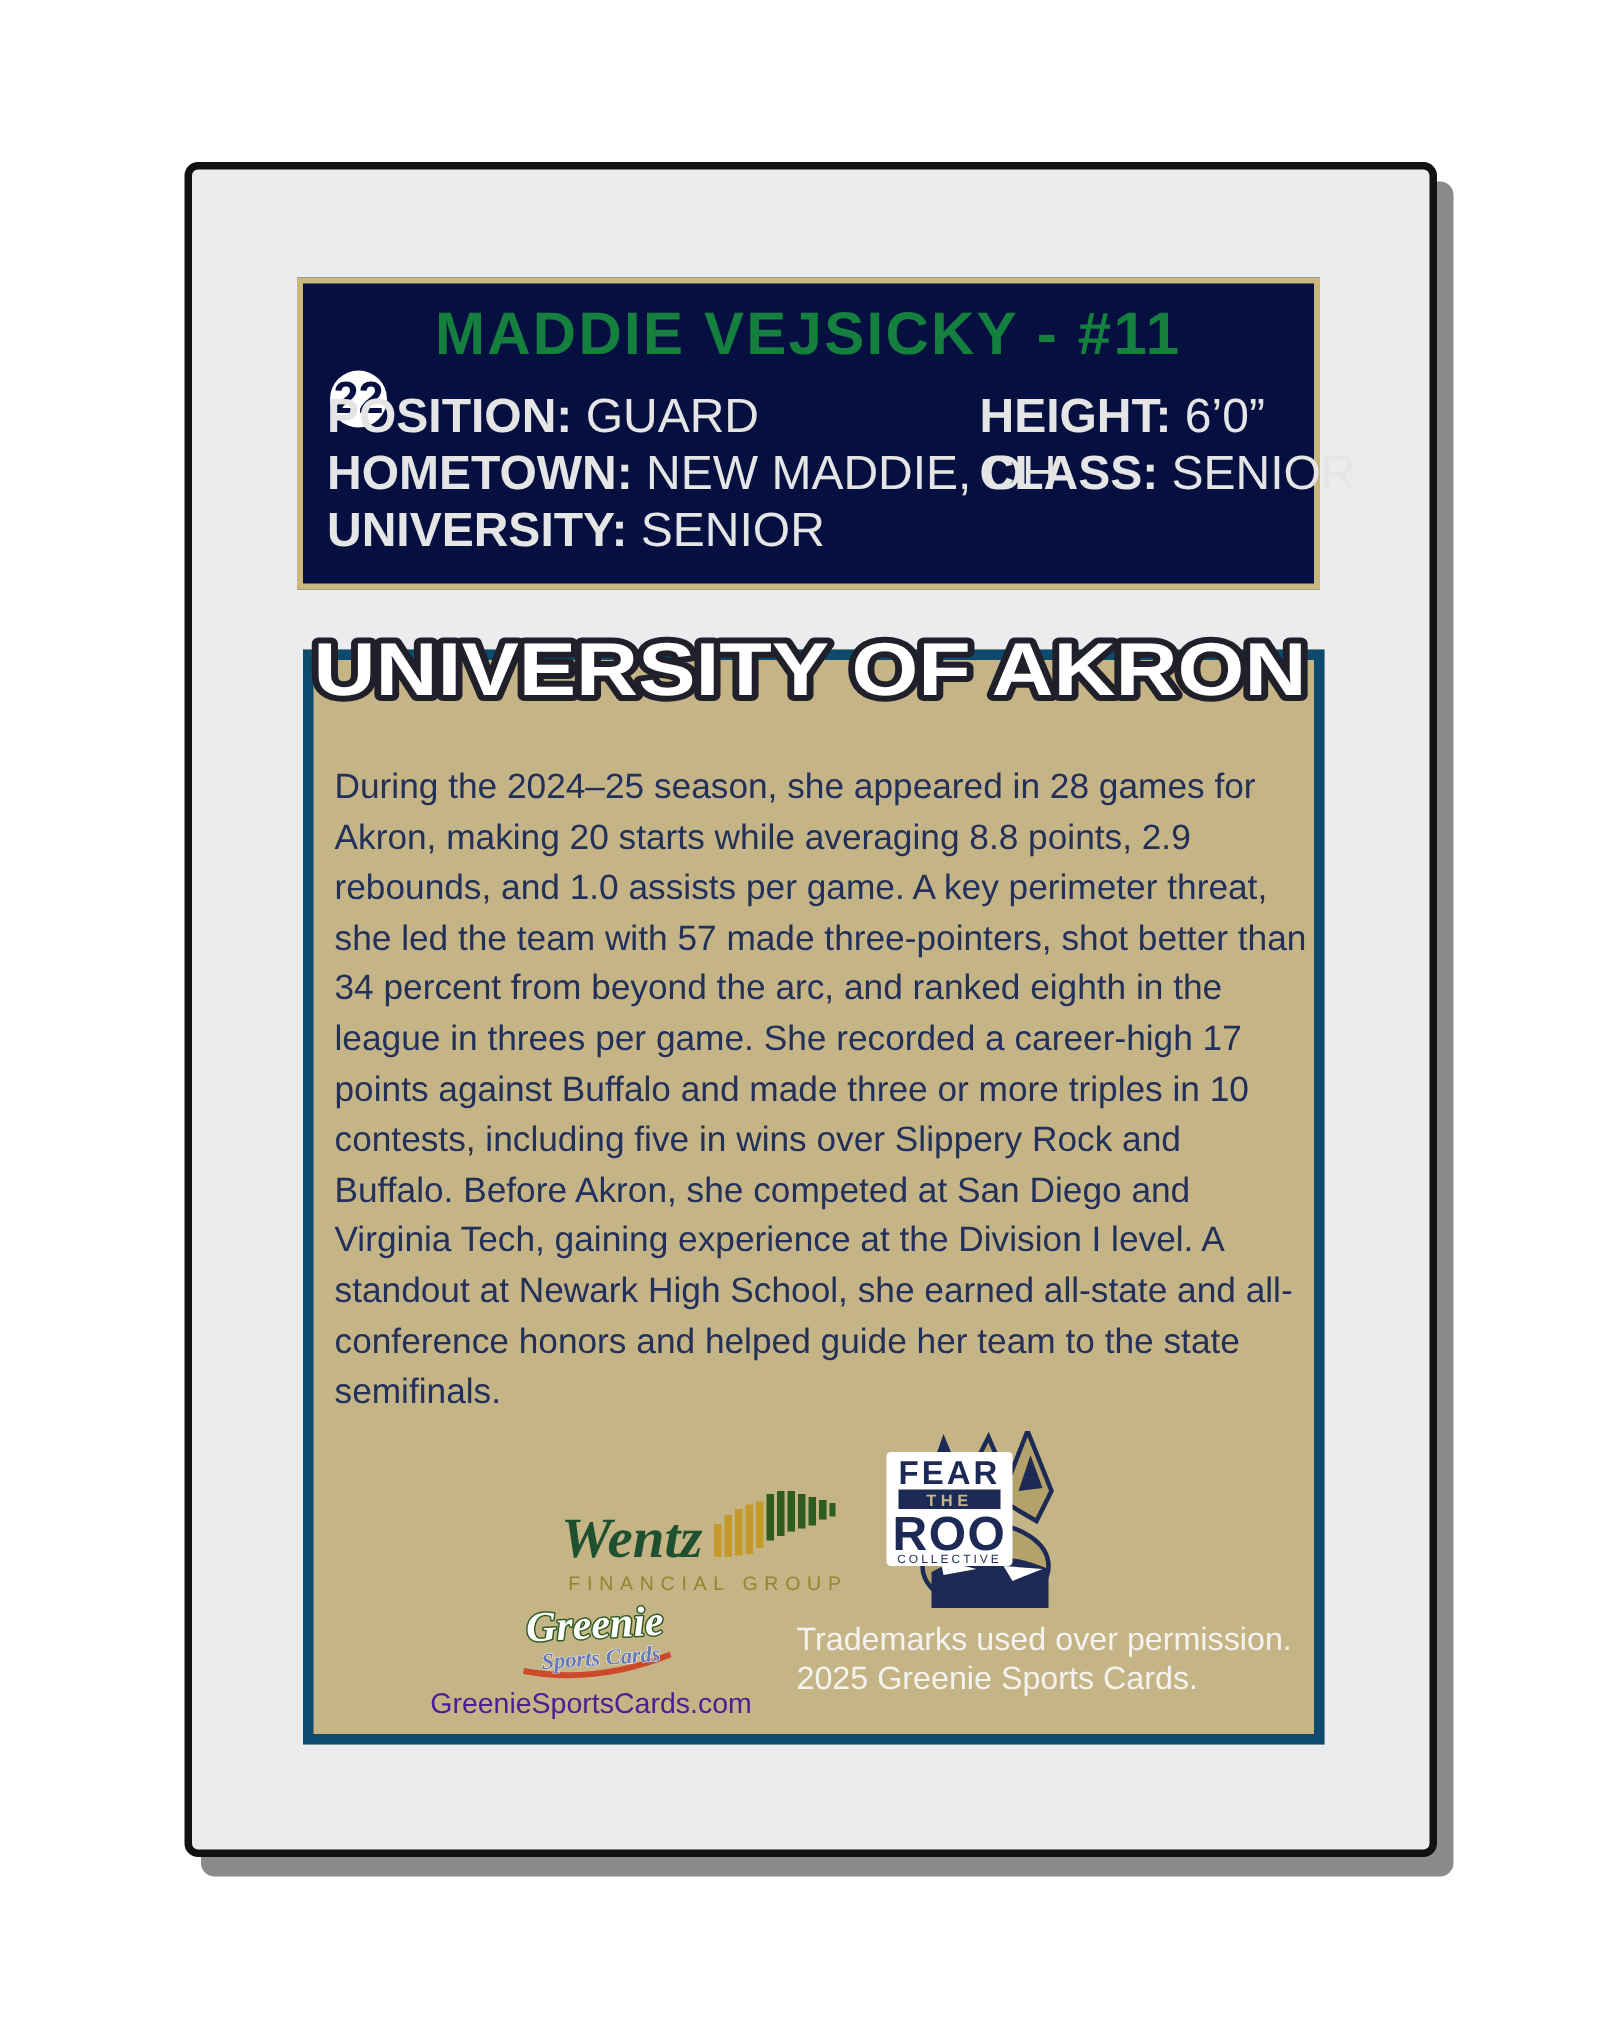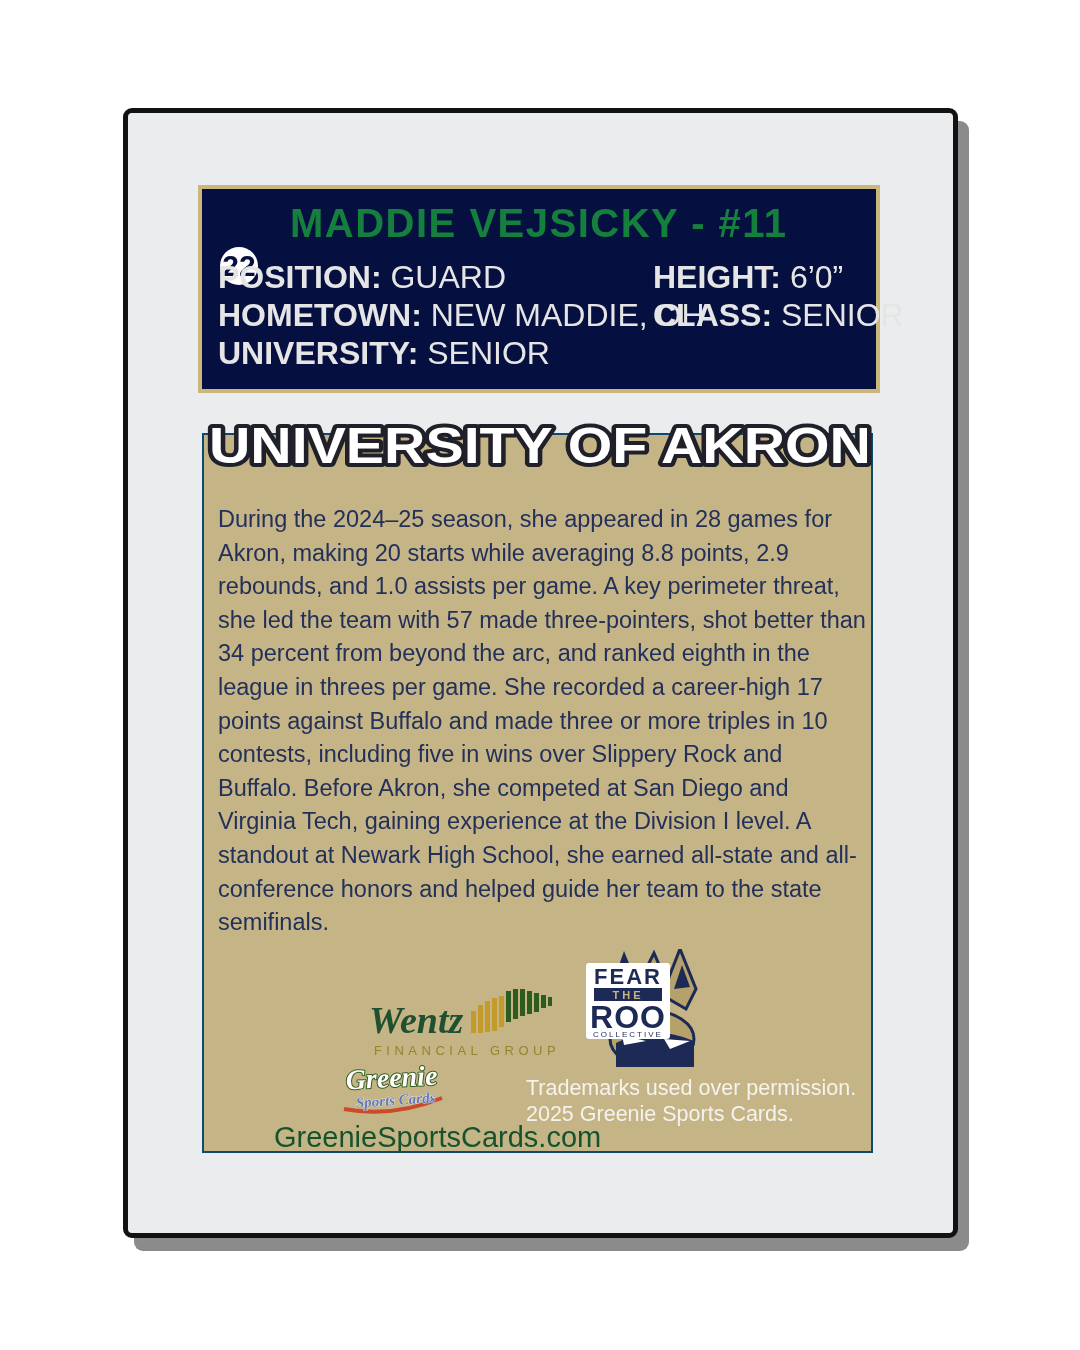--- a/index.html
+++ b/index.html
@@ -41,34 +41,34 @@
   .row3-l { left:16px; top:146px; }
 
   
   .banner { position:absolute; left:72px; top:304px; width:680px; height:60px; z-index:3; }
 
   
   .tan-box {
     position:absolute; left:74px; top:320px;
     width:667px; height:716px;
     background:#c5b485;
-    border:2px solid #0c4a6e;
+    border:7px solid #0c4a6e;
   }
   .bio {
     position:absolute; left:14px; top:68px; width:648px;
     font-size:23.5px; line-height:33.6px; color:#22305a;
   }
 
   .wentz-logo { position:absolute; left:163px; top:546px; }
   .roo-logo   { position:absolute; left:378px; top:514px; }
 
   .greenie-logo { position:absolute; left:118px; top:630px; }
   .website {
     position:absolute; left:70px; top:686px; width:230px;
-    text-align:left; color:#14532d; font-size:29px;
+    text-align:center; color:#4c1d95; font-size:19px;
   }
   .trademark {
     position:absolute; left:322px; top:640px;
     color:#f4f3f0; font-size:21.5px; line-height:26px;
   }
 </style>
 </head>
 <body>
 
 <div class="page">

